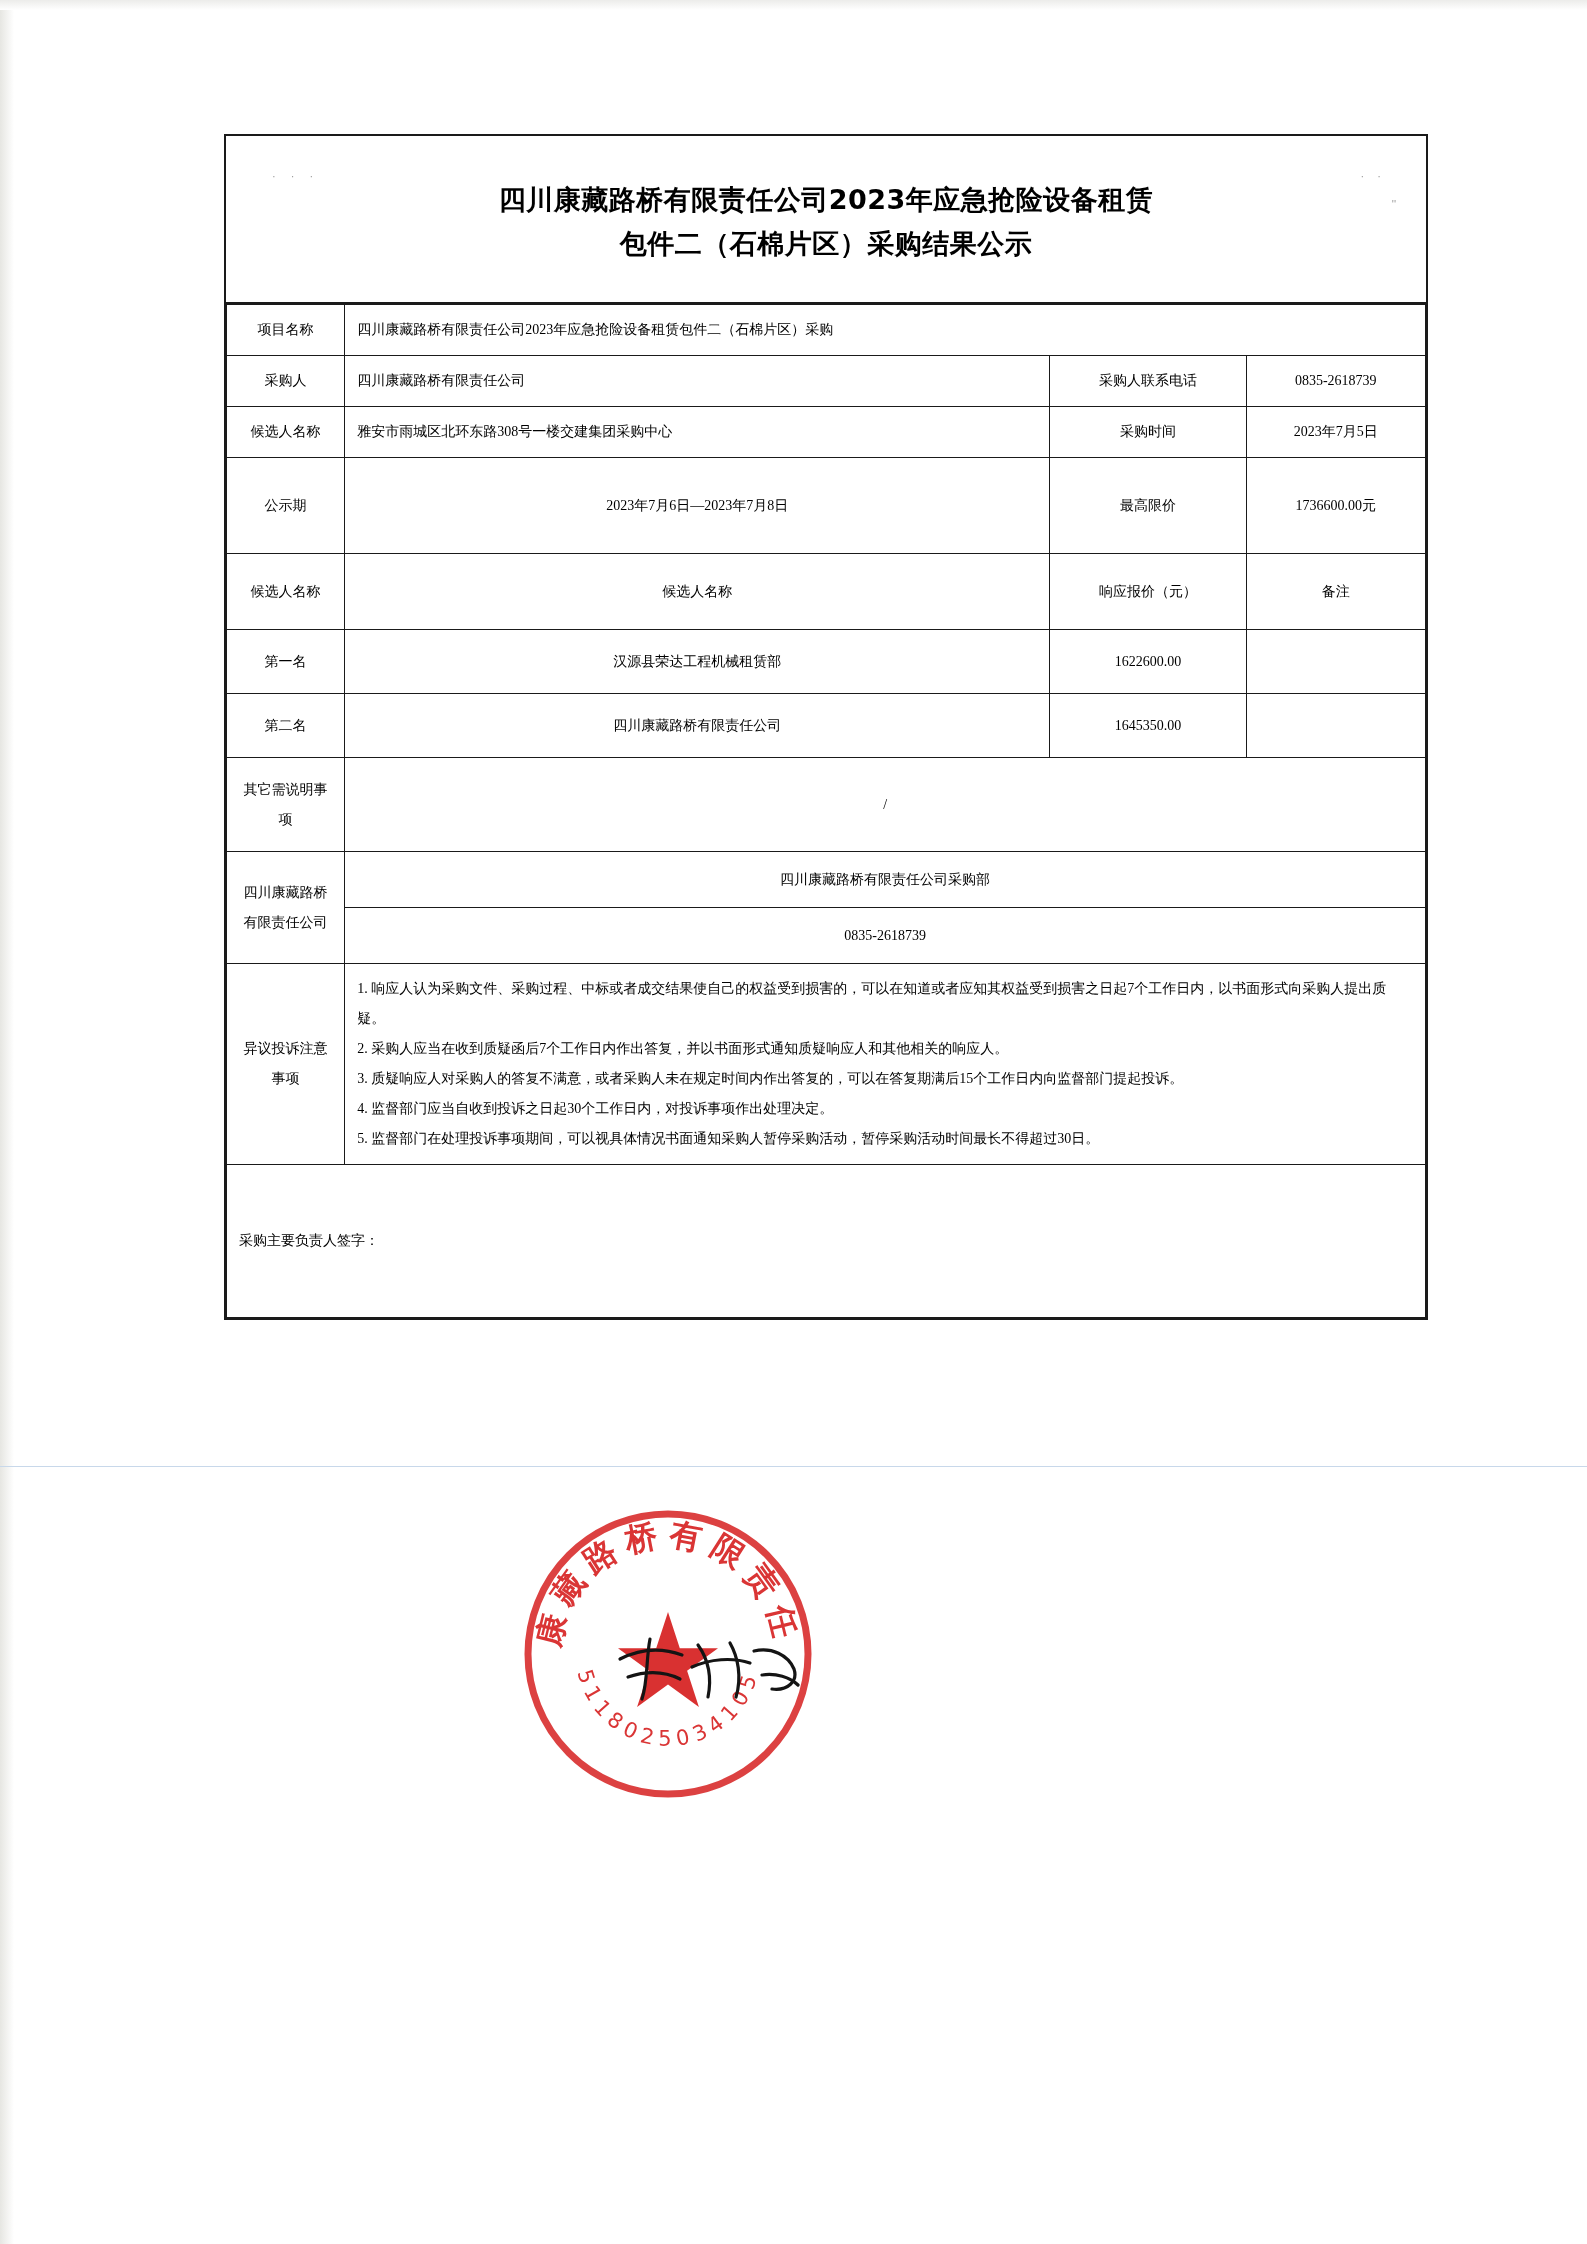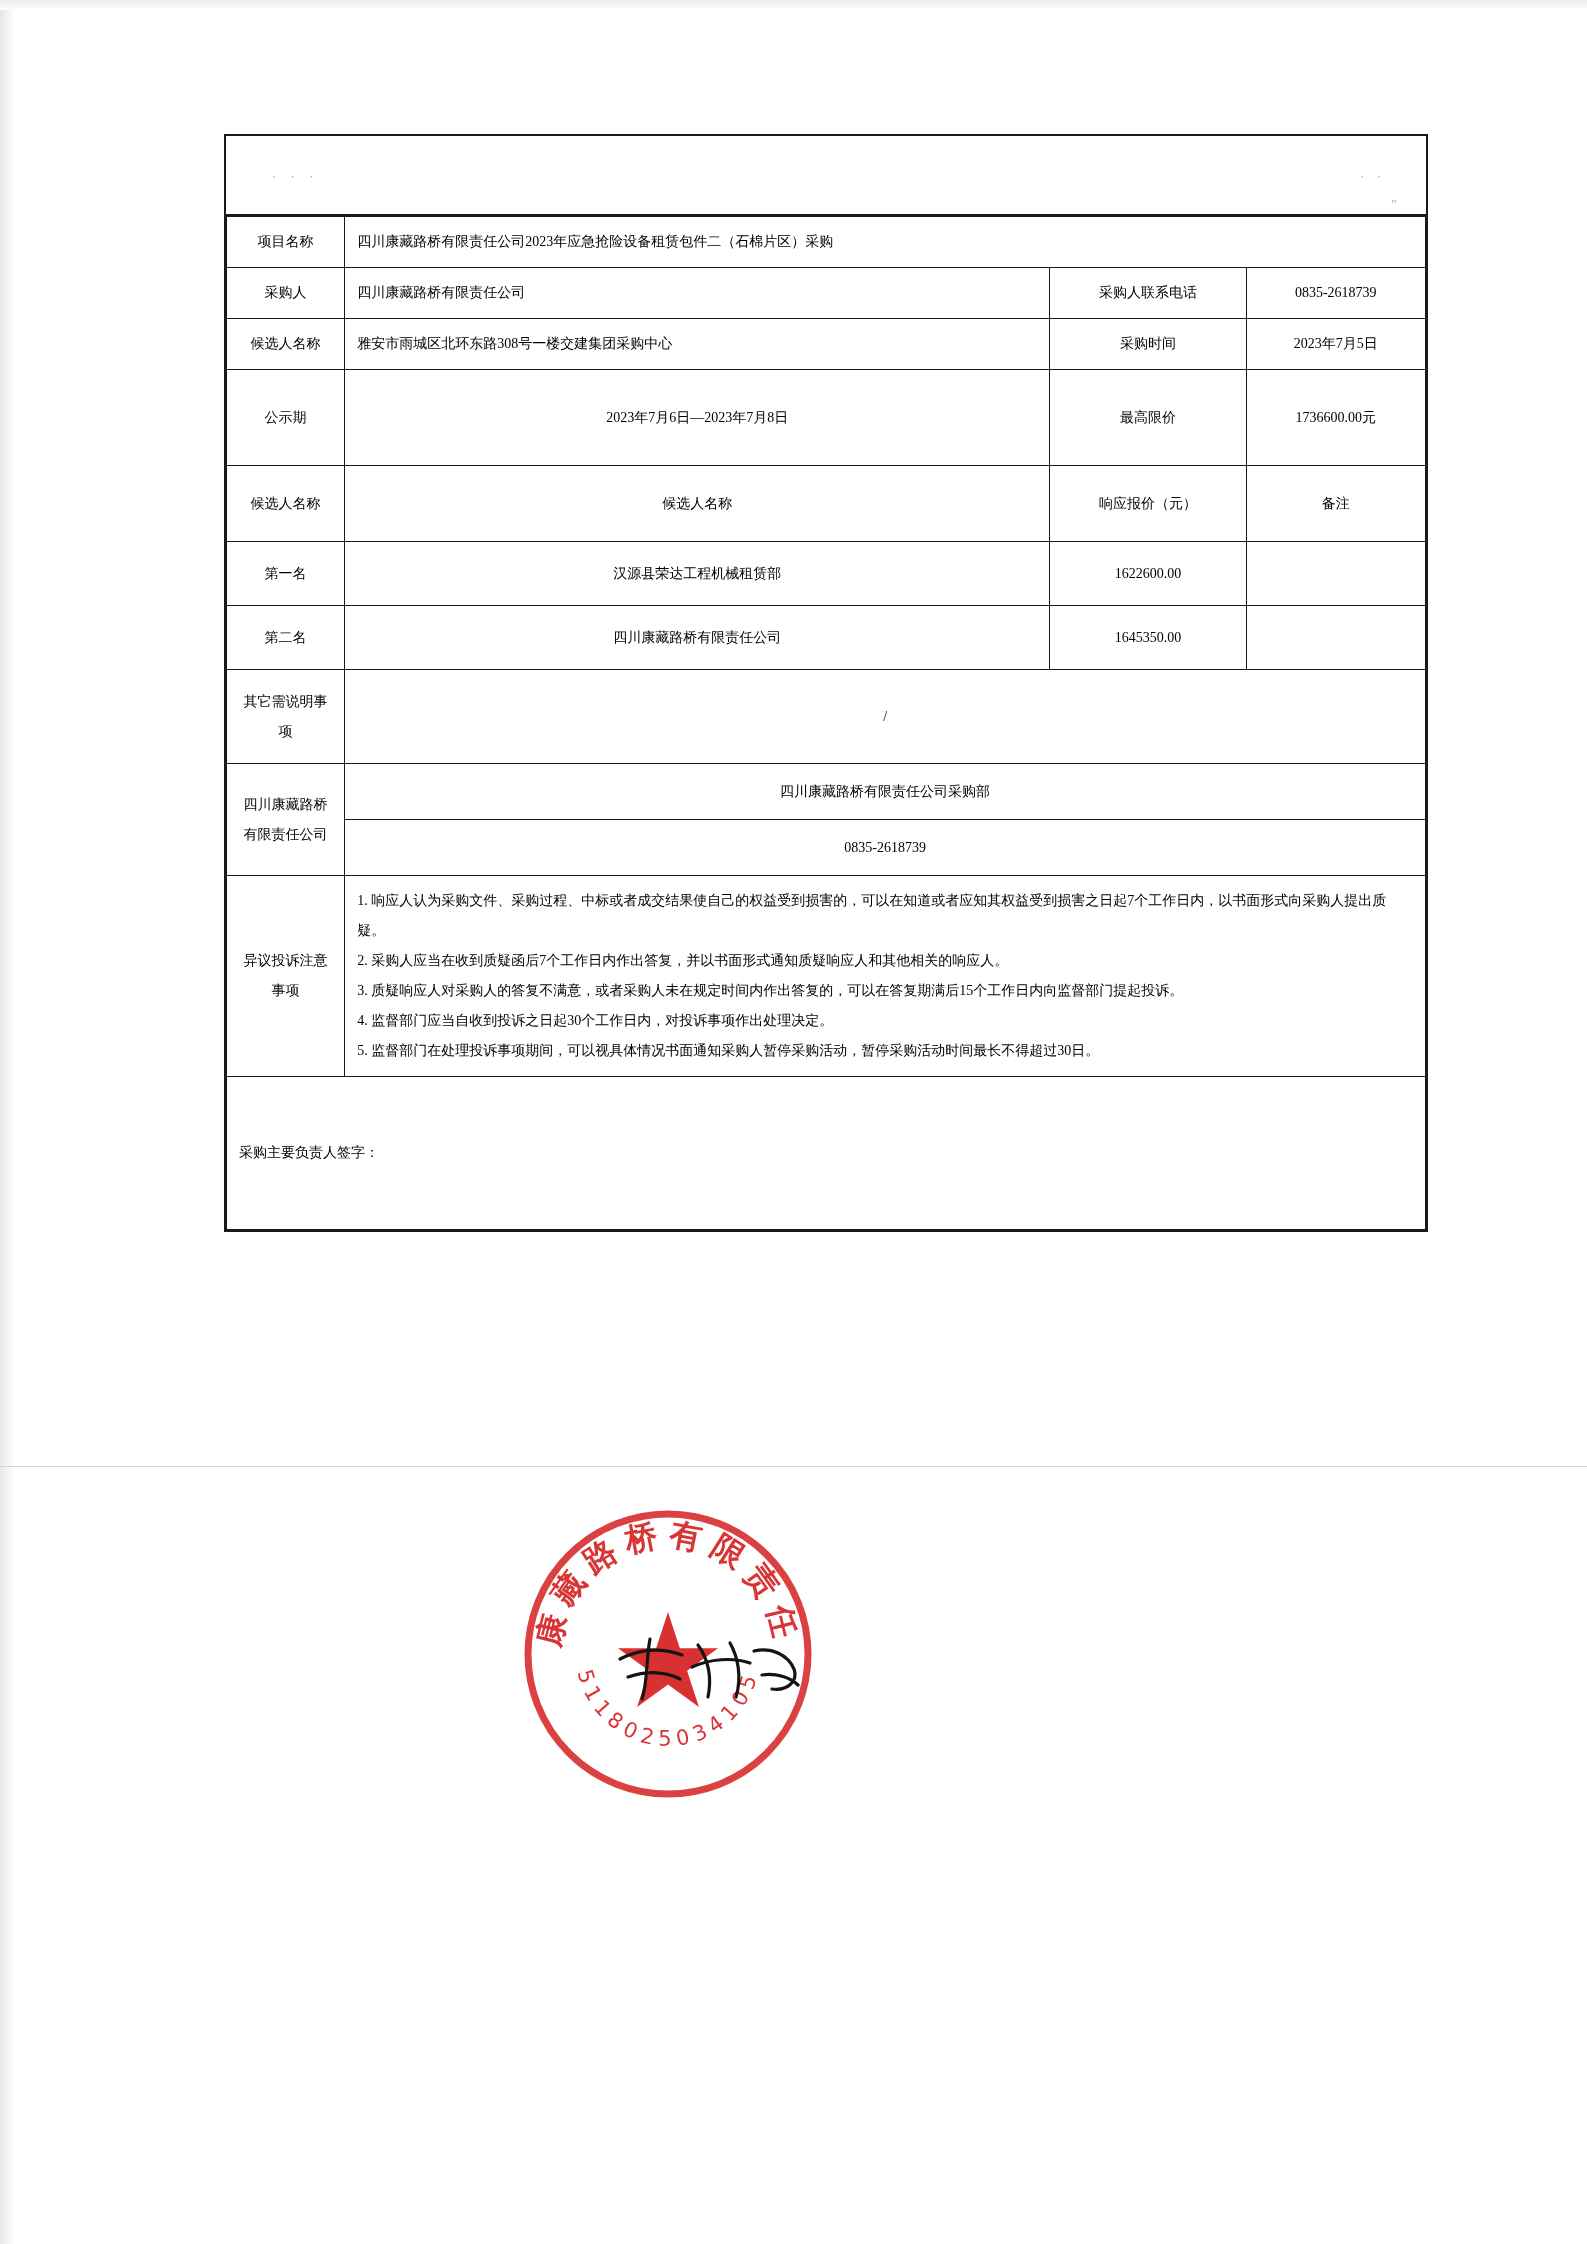--- a/index.html
+++ b/index.html
@@ -149,20 +149,22 @@
   <div class="edge-shadow-left"></div>
   <div class="edge-shadow-top"></div>
   <div class="scan-line l1"></div>
 
   <div class="doc">
 
     <div class="title-block">
       <span class="stray-mark m1">· · ·</span>
       <span class="stray-mark m2">· ·</span>
       <span class="stray-mark m3">''</span>
+      <div class="title-line">四川康藏路桥有限责任公司2023年应急抢险设备租赁</div>
+      <div class="title-line">包件二（石棉片区）采购结果公示</div>
     </div>
 
     <table class="main">
       <colgroup>
         <col style="width:112px">
         <col style="width:478px">
         <col style="width:190px">
         <col style="width:186px">
         <col style="width:170px">
       </colgroup>

